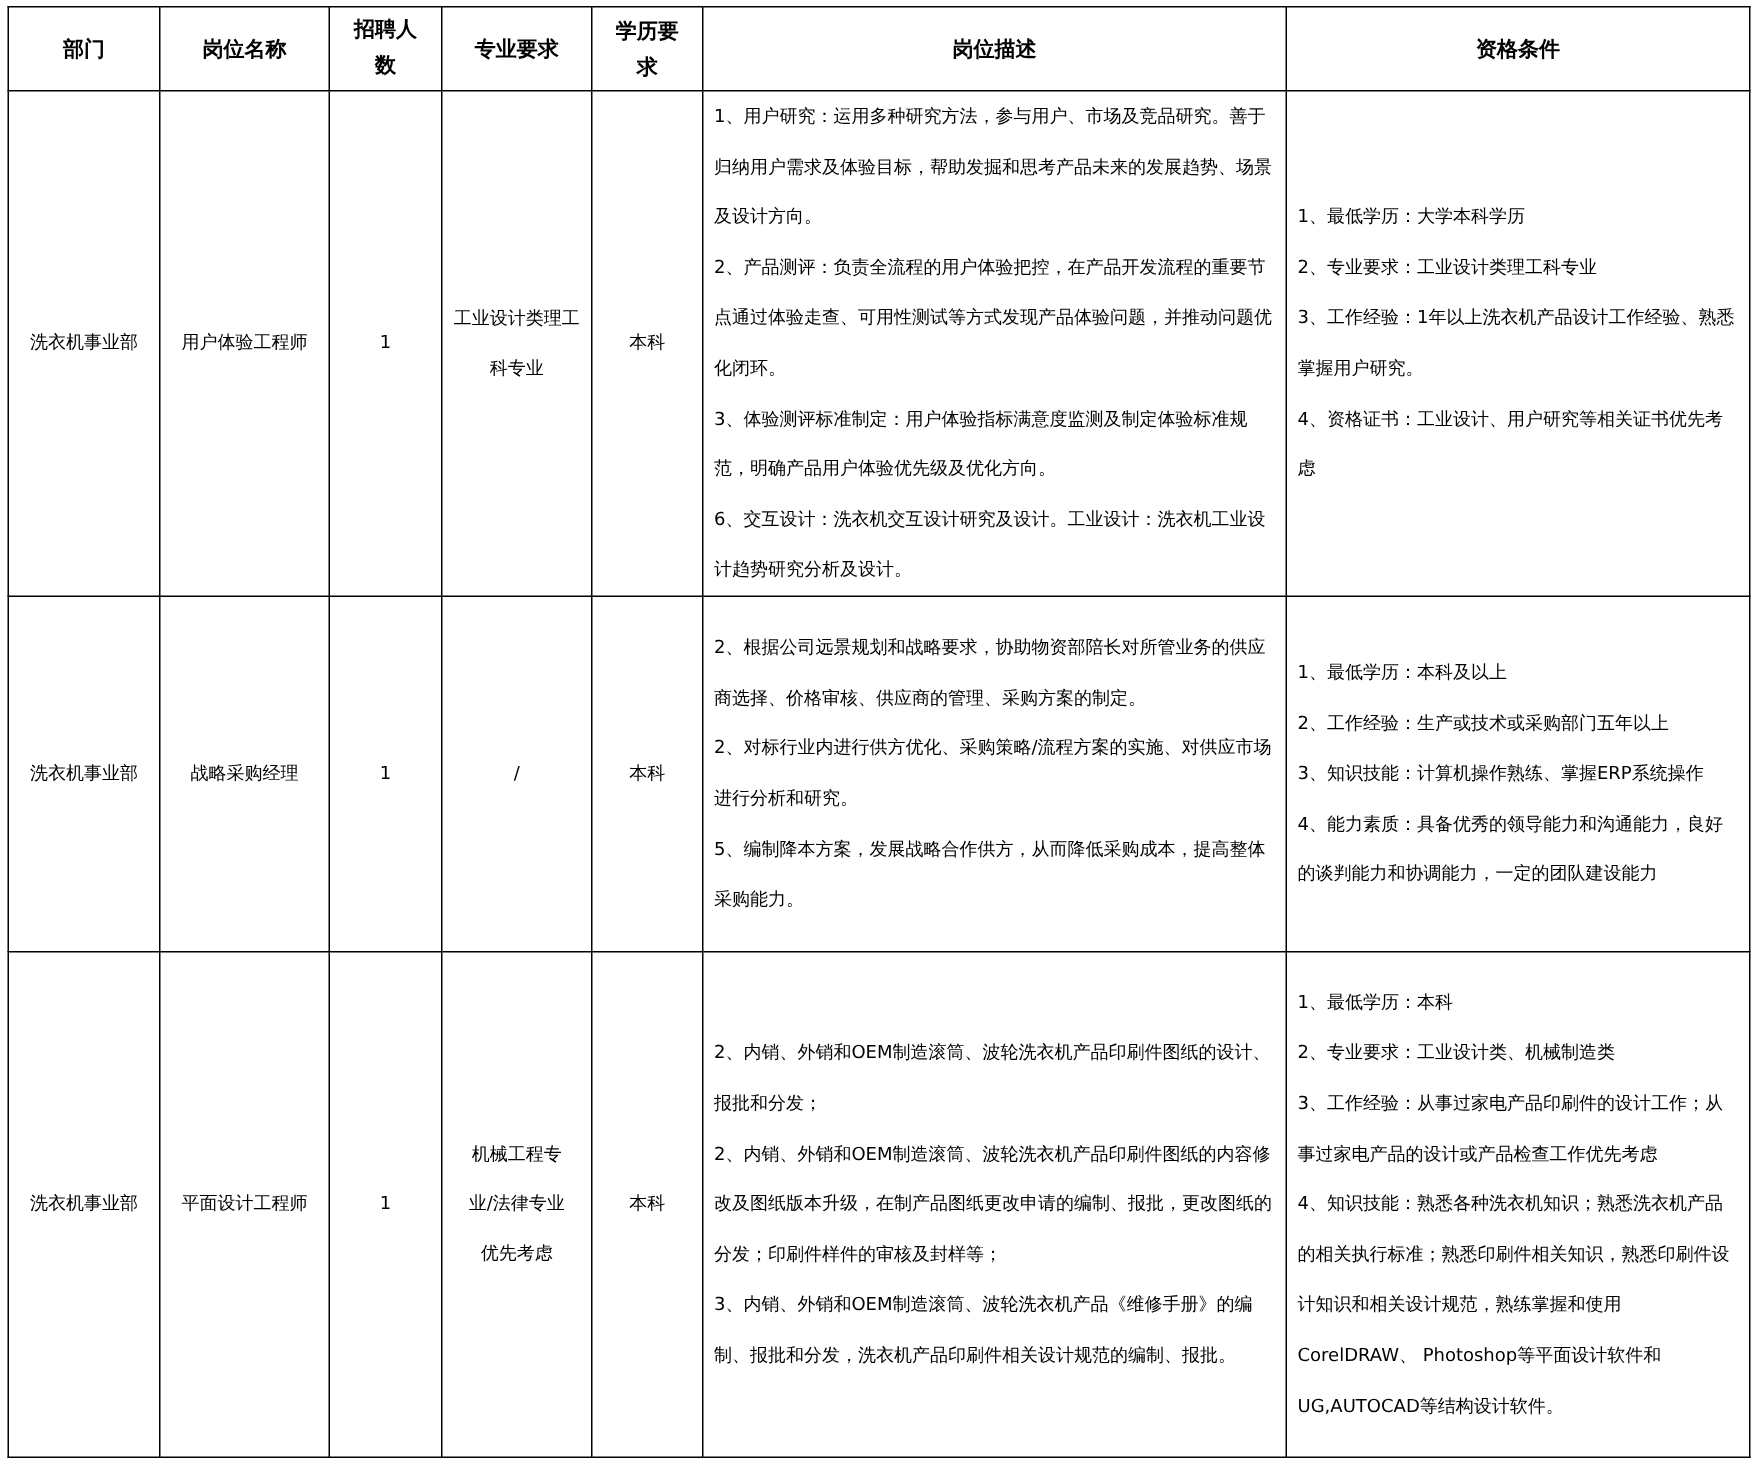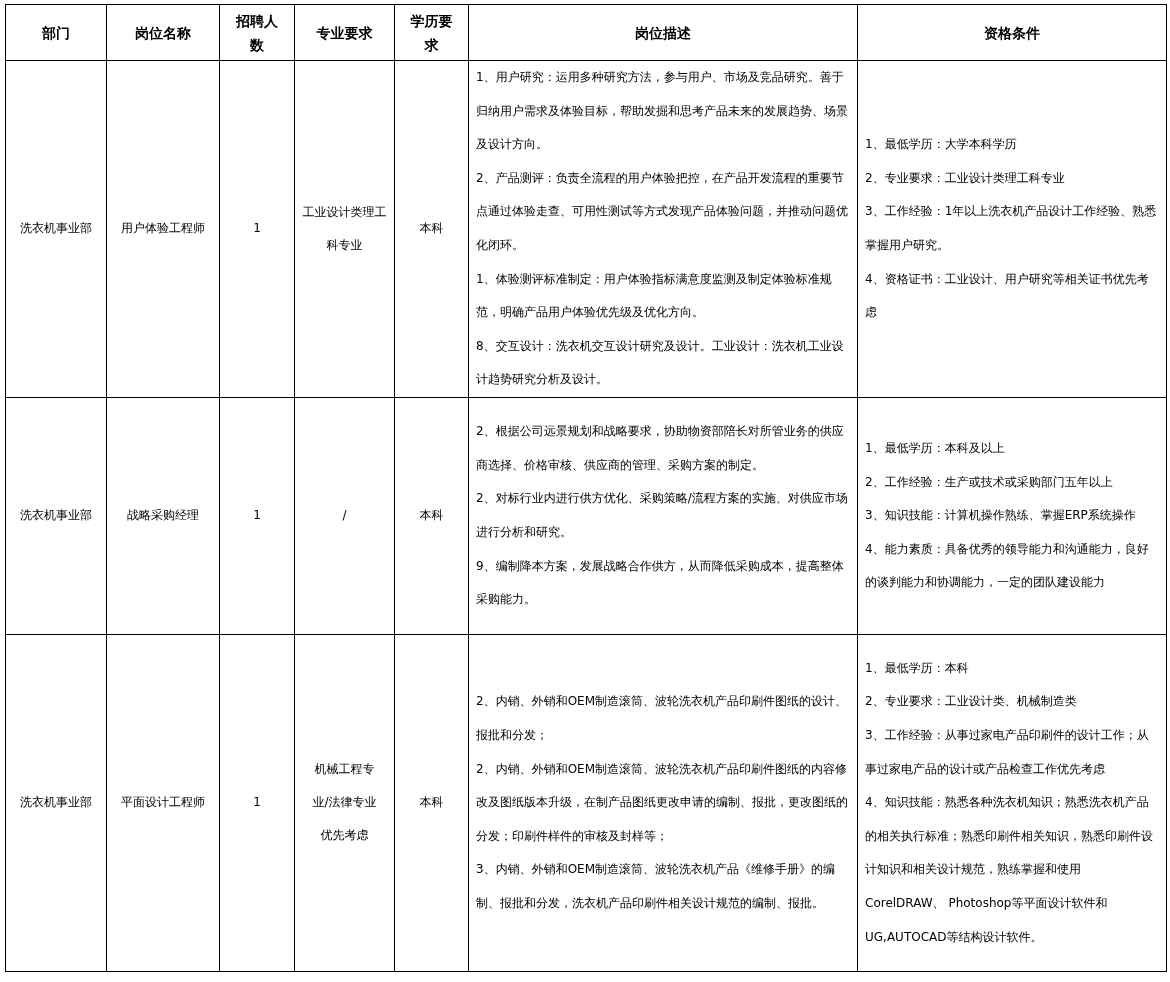--- a/index.html
+++ b/index.html
@@ -37,59 +37,59 @@
     <col style="width:75px">
     <col style="width:100px">
     <col style="width:74px">
     <col style="width:389px">
     <col style="width:309px">
   </colgroup>
   <thead>
     <tr>
       <th>部门</th>
       <th>岗位名称</th>
-      <th style="padding:0 14px;">招聘人数</th>
+      <th style="padding:0 14px;font-family:Liberation Mono, monospace;">招聘人数</th>
       <th>专业要求</th>
       <th style="padding:0 12px;">学历要求</th>
       <th>岗位描述</th>
       <th>资格条件</th>
     </tr>
   </thead>
   <tbody>
 
     <tr class="r1">
       <td class="center">洗衣机事业部</td>
       <td class="center" style="padding:0 14px;">用户体验工程师</td>
       <td class="center">1</td>
       <td class="center">工业设计类理工科专业</td>
       <td class="center">本科</td>
       <td class="text">
         <span class="line">1、用户研究：运用多种研究方法，参与用户、市场及竞品研究。善于归纳用户需求及体验目标，帮助发掘和思考产品未来的发展趋势、场景及设计方向。</span>
         <span class="line">2、产品测评：负责全流程的用户体验把控，在产品开发流程的重要节点通过体验走查、可用性测试等方式发现产品体验问题，并推动问题优化闭环。</span>
-        <span class="line">1、体验测评标准制定：用户体验指标满意度监测及制定体验标准规范，明确产品用户体验优先级及优化方向。</span>
-        <span class="line">8、交互设计：洗衣机交互设计研究及设计。工业设计：洗衣机工业设计趋势研究分析及设计。</span>
+        <span class="line">3、体验测评标准制定：用户体验指标满意度监测及制定体验标准规范，明确产品用户体验优先级及优化方向。</span>
+        <span class="line">6、交互设计：洗衣机交互设计研究及设计。工业设计：洗衣机工业设计趋势研究分析及设计。</span>
       </td>
       <td class="text">
         <span class="line">1、最低学历：大学本科学历</span>
         <span class="line">2、专业要求：工业设计类理工科专业</span>
         <span class="line">3、工作经验：1年以上洗衣机产品设计工作经验、熟悉掌握用户研究。</span>
         <span class="line">4、资格证书：工业设计、用户研究等相关证书优先考虑</span>
       </td>
     </tr>
 
     <tr class="r2">
       <td class="center">洗衣机事业部</td>
       <td class="center">战略采购经理</td>
       <td class="center">1</td>
       <td class="center">/</td>
       <td class="center">本科</td>
       <td class="text">
         <span class="line">2、根据公司远景规划和战略要求，协助物资部陪长对所管业务的供应商选择、价格审核、供应商的管理、采购方案的制定。</span>
         <span class="line">2、对标行业内进行供方优化、采购策略/流程方案的实施、对供应市场进行分析和研究。</span>
-        <span class="line">9、编制降本方案，发展战略合作供方，从而降低采购成本，提高整体采购能力。</span>
+        <span class="line">5、编制降本方案，发展战略合作供方，从而降低采购成本，提高整体采购能力。</span>
       </td>
       <td class="text">
         <span class="line">1、最低学历：本科及以上</span>
         <span class="line">2、工作经验：生产或技术或采购部门五年以上</span>
         <span class="line">3、知识技能：计算机操作熟练、掌握ERP系统操作</span>
         <span class="line">4、能力素质：具备优秀的领导能力和沟通能力，良好的谈判能力和协调能力，一定的团队建设能力</span>
       </td>
     </tr>
 
     <tr class="r3">

